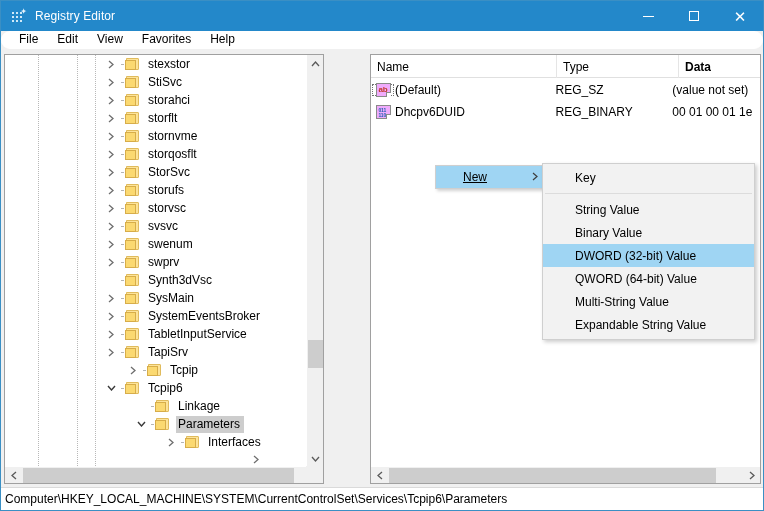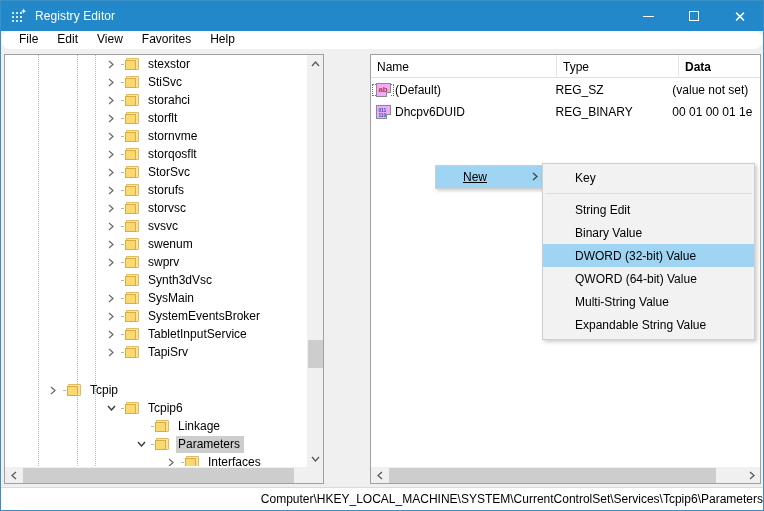--- a/index.html
+++ b/index.html
@@ -286,21 +286,20 @@
   
   .statusbar {
     position: absolute; left: 0; bottom: 0;
     width: 762px; height: 23px;
     background: #ffffff;
     border-top: 1px solid #dadada;
     display: flex; align-items: center;
     padding-left: 4px;
     font-size: 12px; color: #000000;
     white-space: nowrap;
-    justify-content: flex-end;
   }
 </style>
 </head>
 <body>
 
 <div id="app">
 
   <div class="titlebar">
     <div class="app-icon">
       <span class="grid2"></span>
@@ -580,21 +579,21 @@
               </span>
               <span class="dashline">
                 <i></i>
               </span>
               <span class="folder">
                 <span class="back"></span>
                 <span class="front"></span>
               </span>
               <span class="tlabel">TapiSrv</span>
             </div>
-            <div class="tnode" style="padding-left: 40px; margin-top: 20px;">
+            <div class="tnode" style="padding-left: 120px;">
               <span class="chev">
                 <svg width="6" height="9" viewBox="0 0 6 9">
                   <path d="M1 1 L5 4.5 L1 8" stroke="#6e6e6e" stroke-width="1.3" fill="none"></path>
                 </svg>
               </span>
               <span class="dashline">
                 <i></i>
               </span>
               <span class="folder">
                 <span class="back"></span>
@@ -764,21 +763,21 @@
         </span>
       </div>
     </div>
 
     <div class="ctx-sub" style="left:541px; top:111px; width:213px;" id="submenu">
         <div class="srow">
           <span>Key</span>
         </div>
         <div class="sep"></div>
         <div class="srow">
-          <span>String Edit</span>
+          <span>String Value</span>
         </div>
         <div class="srow">
           <span>Binary Value</span>
         </div>
         <div class="srow hl">
           <span>DWORD (32-bit) Value</span>
         </div>
         <div class="srow">
           <span>QWORD (64-bit) Value</span>
         </div>

